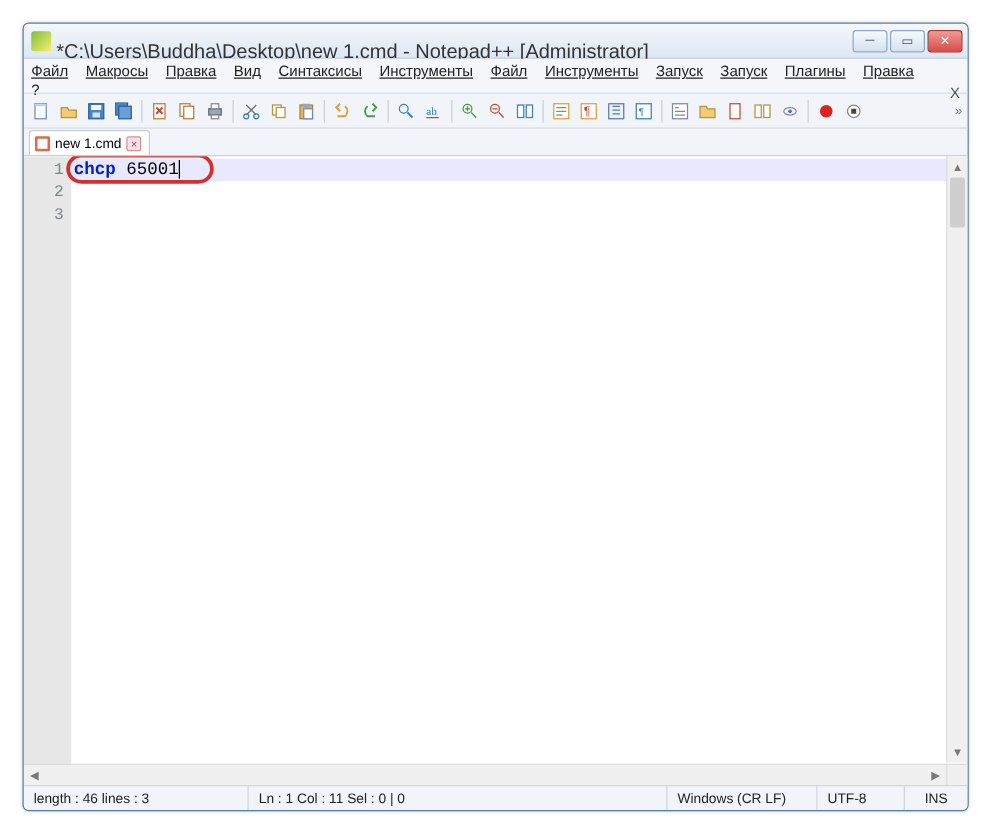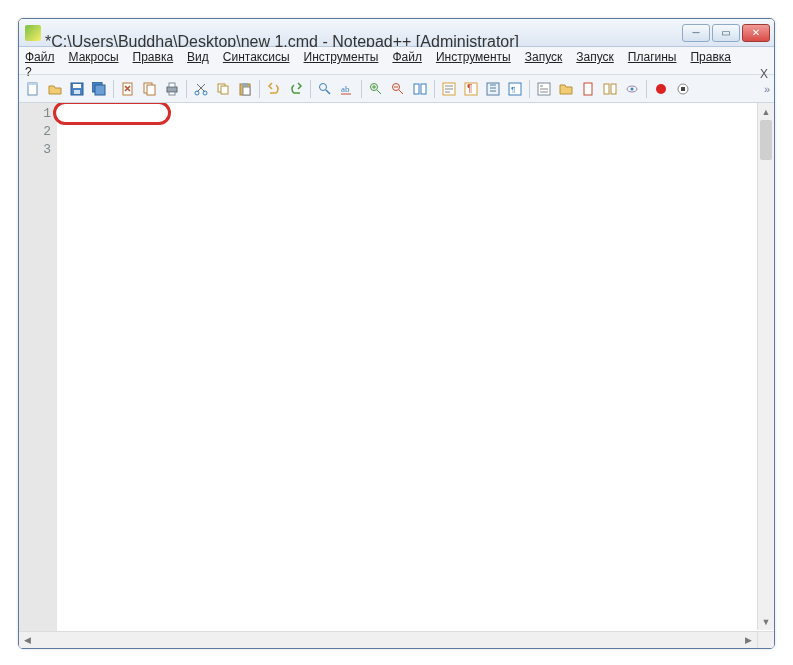--- a/index.html
+++ b/index.html
@@ -254,36 +254,51 @@
       </div>
     <div class="tbtn">
         <svg class="ico" width="14" height="14">
           <circle cx="7" cy="7" r="5" fill="#fff" stroke="#888"></circle>
           <rect x="5" y="5" width="4" height="4" fill="#444"></rect>
         </svg>
       </div>
     <div class="tchev">»</div>
   </div>
 
+  <div class="tabbar">
+    <div class="tab">
+      <div class="tab-ico"></div>
+      <span>new 1.cmd</span>
+      <div class="tab-close">×</div>
+    </div>
+  </div>
 
   <div class="editor">
     <div class="gutter">
       <div>1</div>
       <div>2</div>
       <div>3</div>
     </div>
     <div class="code">
+      <div class="codeline hl-current"><span class="kw">chcp</span><span class="num"> 65001</span><span class="cursor"></span></div>
       <div class="codeline"></div>
       <div class="callout" style="left:-4px; top:-2px; width:118px; height:24px;"></div>
     </div>
     <div class="scroll-v">
       <div class="arr" style="top:0">▲</div>
       <div class="thumb"></div>
       <div class="arr" style="bottom:0">▼</div>
     </div>
     <div class="scroll-h">
       <div class="arr" style="left:0">◀</div>
       <div class="arr" style="right:0">▶</div>
     </div>
     <div class="corner"></div>
   </div>
 
+  <div class="statusbar">
+    <div class="s-seg" style="width:180px">length : 46    lines : 3</div>
+    <div class="s-seg s-flex">Ln : 1    Col : 11    Sel : 0 | 0</div>
+    <div class="s-seg" style="width:120px">Windows (CR LF)</div>
+    <div class="s-seg" style="width:70px">UTF-8</div>
+    <div class="s-seg" style="width:50px;justify-content:center">INS</div>
+  </div>
 </div>
 
 </body></html>

